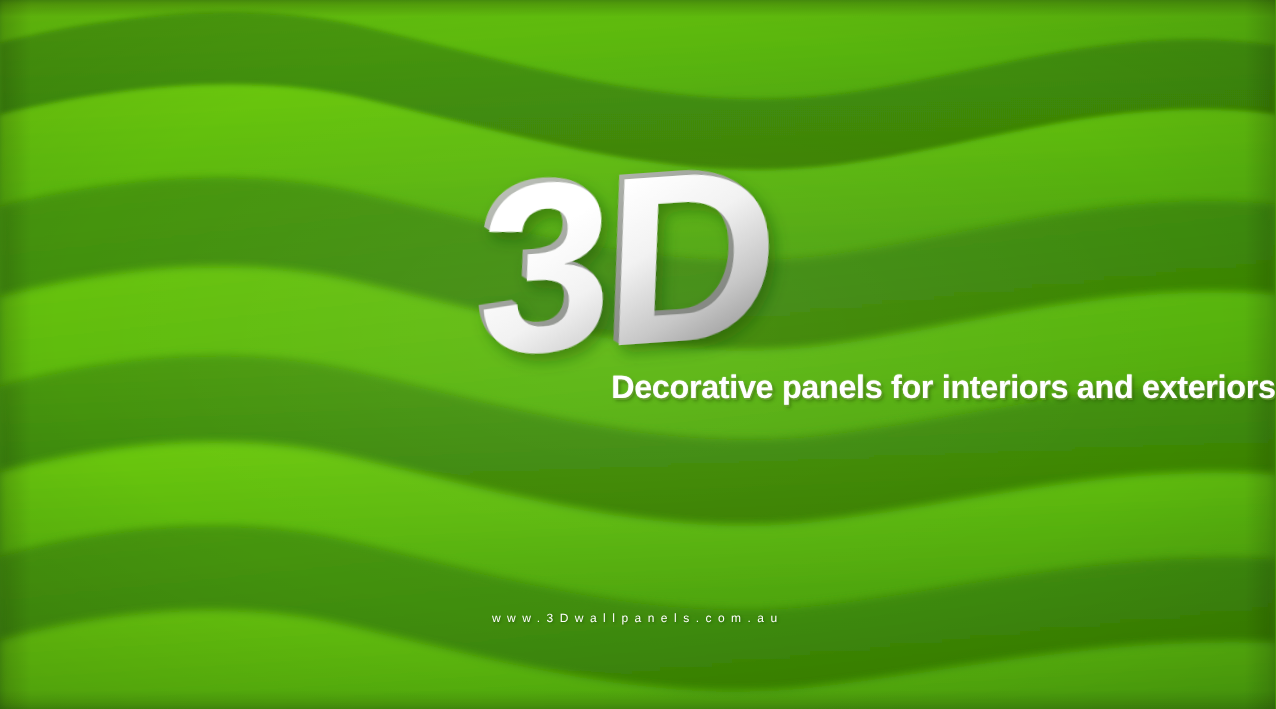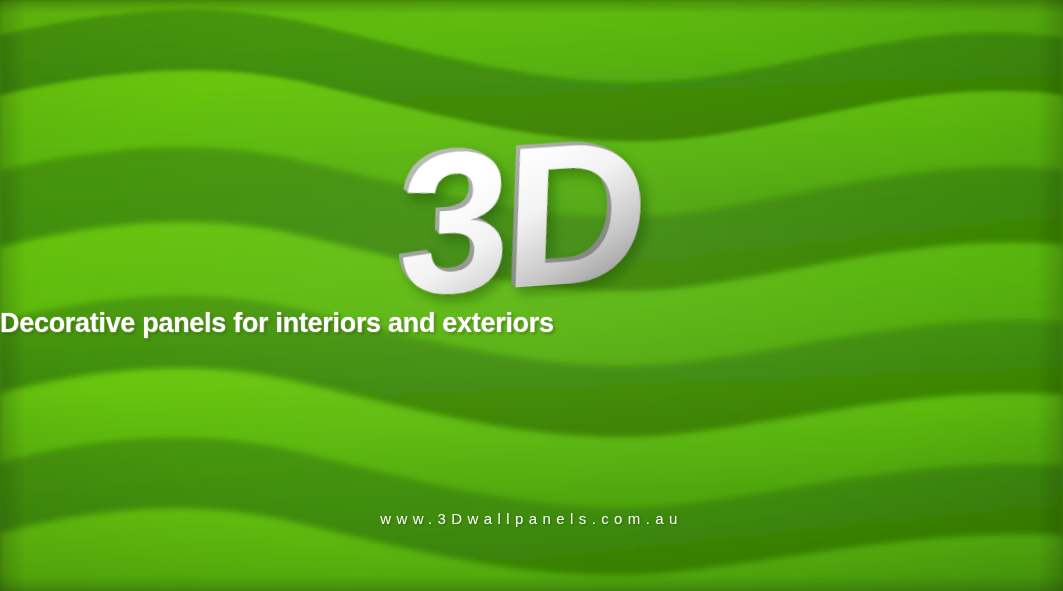--- a/index.html
+++ b/index.html
@@ -70,21 +70,21 @@
     font-size: 200px;
     letter-spacing: -6px;
   }
 
   
   .tagline {
     position: absolute;
     left: 0;
     right: 0;
     top: 308px;
-    text-align: left;
+    text-align: right;
     font-family: "Liberation Sans", sans-serif;
     font-weight: bold;
     font-size: 27px;
     letter-spacing: -0.3px;
     color: #ffffff;
     text-shadow:
        1px 1px 0   rgba(120,170,60,0.55),
        2px 2px 3px rgba(30,70,0,0.45),
        0 0 1px rgba(255,255,255,0.9);
     white-space: nowrap;
@@ -92,21 +92,21 @@
 
   
   .site-url {
     position: absolute;
     left: 0;
     right: 0;
     top: 510px;
     text-align: center;
     font-family: "Liberation Sans", sans-serif;
     font-weight: normal;
-    font-size: 15px;
+    font-size: 10px;
     letter-spacing: 5.4px;
     color: #ffffff;
     text-shadow: 1px 1px 2px rgba(20,60,0,0.40);
     white-space: nowrap;
   }
 </style>
 </head>
 <body>
 
 <div class="banner">

